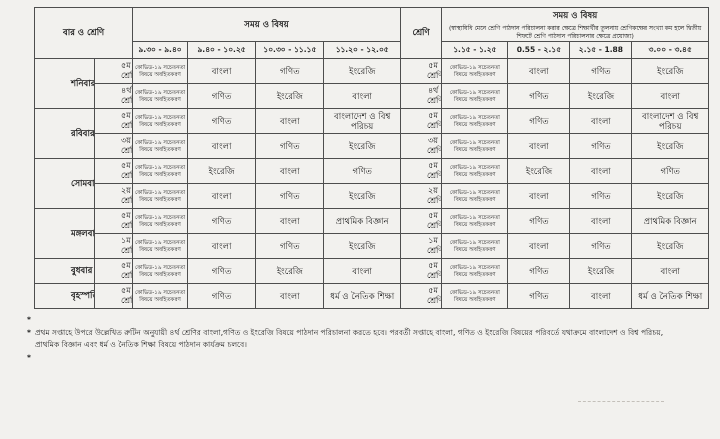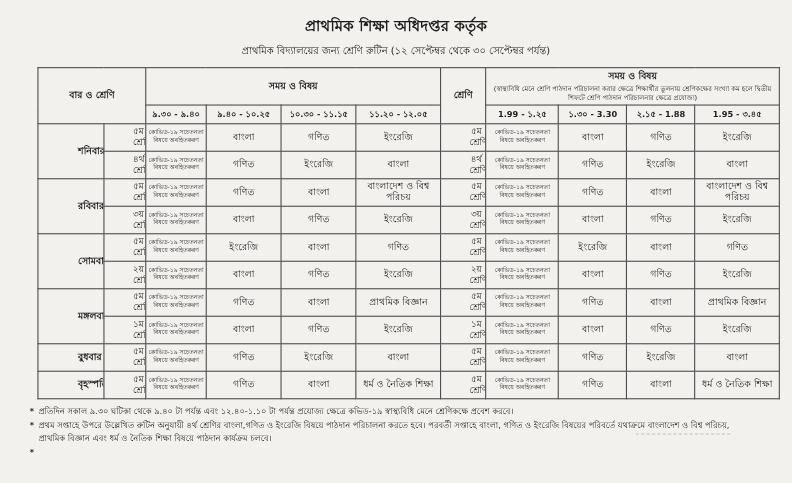--- a/index.html
+++ b/index.html
@@ -24,24 +24,20 @@
   .note{display:flex;gap:4px;font-size:7.5px;line-height:1.6;margin-bottom:1px;}
   .note .star{font-weight:bold;flex:0 0 auto;}
   .scan-artifact{position:absolute;left:578px;top:394px;width:86px;
     border-top:1px dashed #b9b5ae;opacity:.8;}
 </style>
 </head>
 <body>
 
 <div class="page">
 
-  <div class="titleblock">
-    <div class="title">প্রাথমিক শিক্ষা অধিদপ্তর কর্তৃক</div>
-    <div class="subtitle">প্রাথমিক বিদ্যালয়ের জন্য শ্রেণি রুটিন (১২ সেপ্টেম্বর থেকে ৩০ সেপ্টেম্বর পর্যন্ত)</div>
-  </div>
 
   <div class="tablewrap">
     <table>
       <colgroup>
         <col style="width:58px">
           <col style="width:37px">
           <col style="width:53px">
         <col style="width:66px">
           <col style="width:66px">
           <col style="width:74px">
@@ -59,24 +55,24 @@
           <th colspan="4">
             <span>সময় ও বিষয়</span>
             <span class="pm-note">(স্বাস্থ্যবিধি মেনে শ্রেণি পাঠদান পরিচালনা করার ক্ষেত্রে শিক্ষার্থীর তুলনায় শ্রেণিকক্ষের সংখ্যা কম হলে দ্বিতীয় শিফটে শ্রেণি পাঠদান পরিচালনার ক্ষেত্রে প্রযোজ্য)</span>
           </th>
         </tr>
         <tr>
           <th class="time">৯.৩০ - ৯.৪০</th>
           <th class="time">৯.৪০ - ১০.২৫</th>
           <th class="time">১০.৩০ - ১১.১৫</th>
           <th class="time">১১.২০ - ১২.০৫</th>
-          <th class="time">1.99 - ১.২৫</th>
-          <th class="time">১.৩০ - 3.30</th>
+          <th class="time">১.১৫ - ১.২৫</th>
+          <th class="time">0.55 - ২.১৫</th>
           <th class="time">২.১৫ - 1.88</th>
-          <th class="time">1.95 - ৩.৪৫</th>
+          <th class="time">৩.০০ - ৩.৪৫</th>
         </tr>
       </thead>
       <tbody>
         <tr>
           <td class="day" rowspan="2">শনিবার</td>
           <td class="cls">৫ম শ্রেণি</td>
           <td class="covid">কোভিড-১৯ সচেতনতা বিষয়ে অবহিতকরণ</td>
           <td class="subject">বাংলা</td>
           <td class="subject">গণিত</td>
           <td class="subject">ইংরেজি</td>
@@ -199,21 +195,20 @@
           <td class="subject">বাংলা</td>
           <td class="subject">ধর্ম ও নৈতিক শিক্ষা</td>
         </tr>
       </tbody>
     </table>
   </div>
 
   <div class="notes">
     <div class="note">
       <span class="star">*</span>
-      <span>প্রতিদিন সকাল ৯.৩০ ঘটিকা থেকে ৯.৪০ টা পর্যন্ত এবং ১২.৪০-১.১০ টা পর্যন্ত প্রযোজ্য ক্ষেত্রে কভিড-১৯ স্বাস্থ্যবিধি মেনে শ্রেণিকক্ষে প্রবেশ করবে।</span>
     </div>
     <div class="note">
       <span class="star">*</span>
       <span>প্রথম সপ্তাহে উপরে উল্লেখিত রুটিন অনুযায়ী ৪র্থ শ্রেণির বাংলা,গণিত ও ইংরেজি বিষয়ে পাঠদান পরিচালনা করতে হবে। পরবর্তী সপ্তাহে বাংলা, গণিত ও ইংরেজি বিষয়ের পরিবর্তে যথাক্রমে বাংলাদেশ ও বিশ্ব পরিচয়, প্রাথমিক বিজ্ঞান এবং ধর্ম ও নৈতিক শিক্ষা বিষয়ে পাঠদান কার্যক্রম চলবে।</span>
     </div>
     <div class="note">
       <span class="star">*</span>
     </div>
   </div>
 

